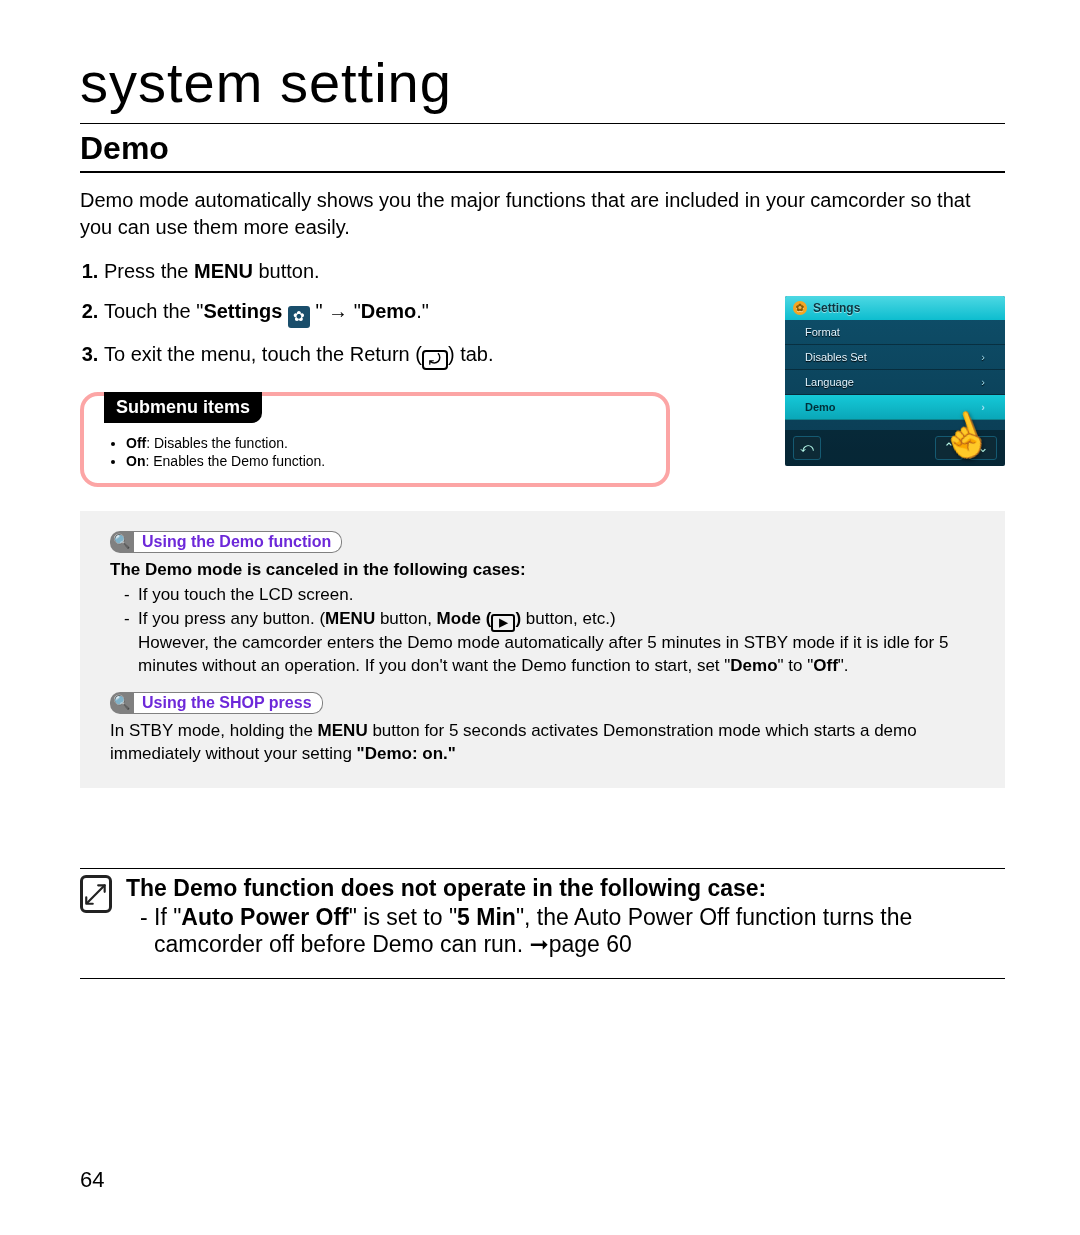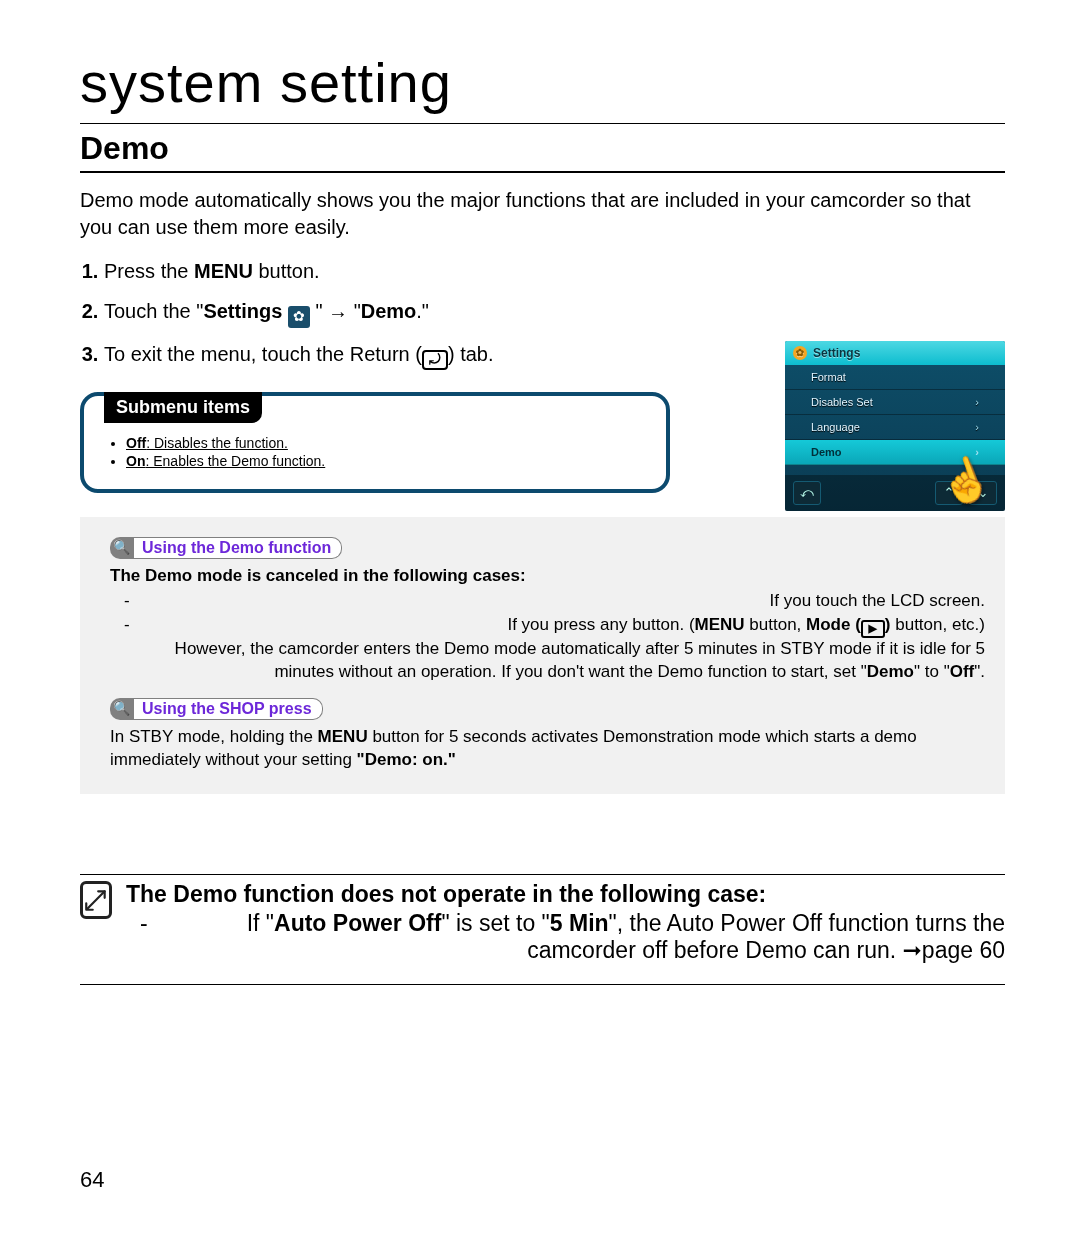--- a/index.html
+++ b/index.html
@@ -23,21 +23,21 @@
   }
   .rule-thin { border: 0; border-top: 1.5px solid #000; margin: 0 0 6px 0; }
   .h2 {
     font-size: 32px;
     font-weight: 700;
     margin: 0 0 4px 0;
   }
   .rule { border: 0; border-top: 2px solid #000; margin: 0 0 14px 0; }
   .intro { font-size: 20px; line-height: 1.35; margin: 0 0 16px 0; }
 
-  .steps-wrap { display: flex; gap: 20px; align-items: flex-end; }
+  .steps-wrap { display: flex; gap: 20px; align-items: center; }
   .steps { flex: 1; }
   ol.steps-list { margin: 0; padding-left: 24px; font-size: 20px; }
   ol.steps-list > li { margin-bottom: 12px; line-height: 1.4; }
   ol.steps-list > li::marker { font-weight: 700; }
   ul.sub { margin: 6px 0 0 0; padding-left: 24px; }
   ul.sub li { list-style: disc; }
 
   .gear-box {
     display: inline-flex; align-items: center; justify-content: center;
     width: 22px; height: 22px; background: #1a4e6b; color: #fff;
@@ -66,41 +66,40 @@
     padding: 5px 8px; font-weight: 700; color: #0a3540;
     text-shadow: 0 1px 0 rgba(255,255,255,.5);
     display: flex; align-items: center; gap: 6px;
   }
   .screen-header .hicon {
     width: 14px; height: 14px; border-radius: 50%;
     background: #f5a623; display: inline-flex; align-items: center; justify-content: center;
     color: #8a5a00; font-size: 10px;
   }
   .screen-row {
-    padding: 6px 26px; border-bottom: 1px solid rgba(0,0,0,.35);
+    padding: 6px 20px; border-bottom: 1px solid rgba(0,0,0,.35);
     text-shadow: 0 1px 1px #000; display: flex; justify-content: space-between;
     font-size: 11px;
   }
   .screen-row.hl { background: linear-gradient(180deg, #15c9d8 0%, #0aa7b8 100%); color: #00303a; text-shadow: none; font-weight: 600; }
   .screen-row .chev { color: #9fdff0; }
   .screen-footer {
     position: absolute; bottom: 0; left: 0; right: 0;
     display: flex; gap: 6px; padding: 6px 8px;
     background: rgba(0,0,0,.35);
   }
   .fbtn { width: 28px; height: 24px; background: #0d2a36; border: 1px solid #155a72; border-radius: 3px;
           display: flex; align-items: center; justify-content: center; color: #bfe; font-size: 13px; }
   .hand { position: absolute; right: 14px; bottom: 6px; font-size: 42px; transform: rotate(-20deg); filter: drop-shadow(0 2px 2px rgba(0,0,0,.5)); }
 
   
   .submenu-box {
-    border: 4px solid #0c4a6e; border-radius: 18px;
-    padding: 0 20px 18px 20px; margin: 22px 0 18px 0;
+    border: 4px solid #fca5a5; border-radius: 18px;
+    padding: 0 20px 12px 20px; margin: 22px 0 18px 0;
     width: 590px;
-    text-decoration: underline;
   }
   .submenu-tab {
     display: inline-block; background: #000; color: #fff;
     font-size: 18px; font-weight: 600; padding: 5px 12px;
     border-bottom-right-radius: 10px; margin: -4px 0 10px 0;
   }
   .submenu-box ul { margin: 0; padding-left: 22px; font-size: 14px; }
   .submenu-box li { margin: 2px 0; }
 
   
@@ -113,21 +112,21 @@
     background: #808080; color: #fff; border-radius: 10px 0 0 10px;
     width: 24px; height: 22px; display: inline-flex;
     align-items: center; justify-content: center; font-size: 14px;
   }
   .pill-right {
     border: 1.5px solid #808080; border-left: none; border-radius: 0 10px 10px 0;
     padding: 1px 10px 1px 8px; color: #6d28d9; font-weight: 700; font-size: 16px;
     height: 22px; display: inline-flex; align-items: center; background: #fff;
   }
   .dash-list { margin: 2px 0 14px 0; padding-left: 14px; }
-  .dash-list li { list-style: none; position: relative; padding-left: 14px; margin-bottom: 2px; text-align: right; }
+  .dash-list li { list-style: none; position: relative; padding-left: 14px; margin-bottom: 2px; }
   .dash-list li::before { content: "-"; position: absolute; left: 0; }
 
   
   .note-sec { margin-top: 80px; }
   .note-row { display: flex; gap: 14px; align-items: flex-start; margin: 6px 0; font-size: 23px; }
   .note-icon {
     width: 38px; height: 38px; border: 3px solid #222; border-radius: 6px;
     display:flex; align-items:center; justify-content:center;
   }
   .note-icon svg { width: 26px; height: 26px; }

